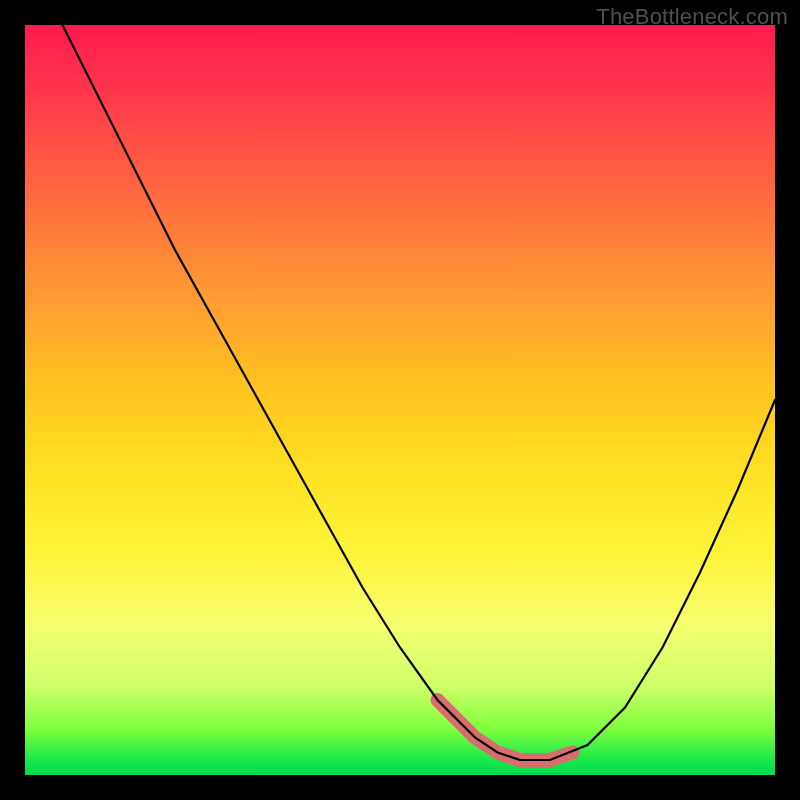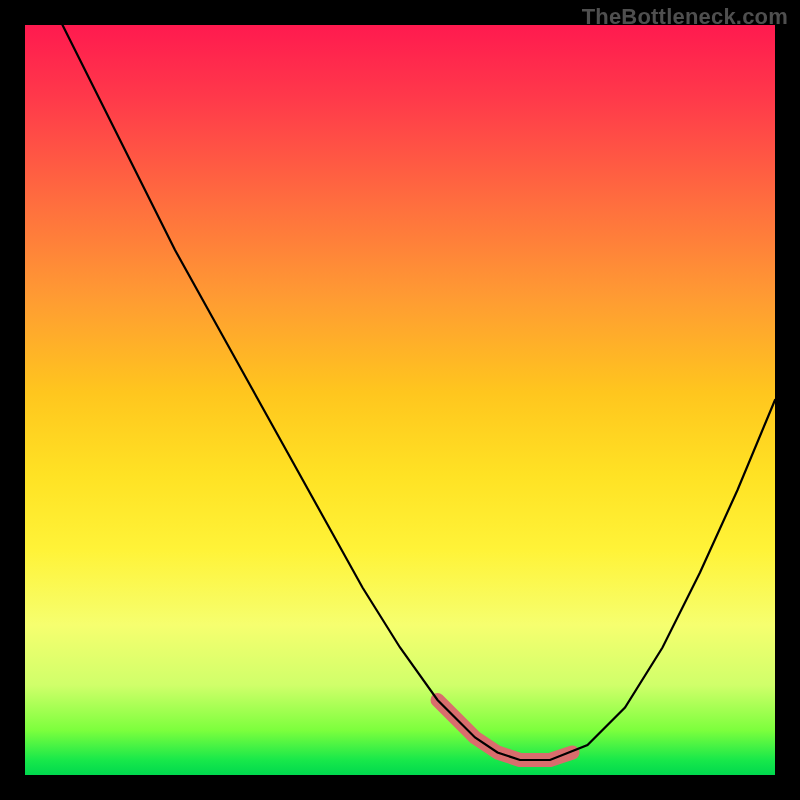--- a/index.html
+++ b/index.html
@@ -16,21 +16,21 @@
     width: 800px;
     height: 800px;
     background: #000;
   }
   .watermark {
     position: absolute;
     top: 4px;
     right: 12px;
     color: #4f4f4f;
     font-size: 22px;
-    font-weight: bold;
+    font-weight: normal;
     letter-spacing: 0.2px;
     user-select: none;
   }
   .plot {
     position: absolute;
     left: 25px;
     top: 25px;
     width: 750px;
     height: 750px;
     background: linear-gradient(

